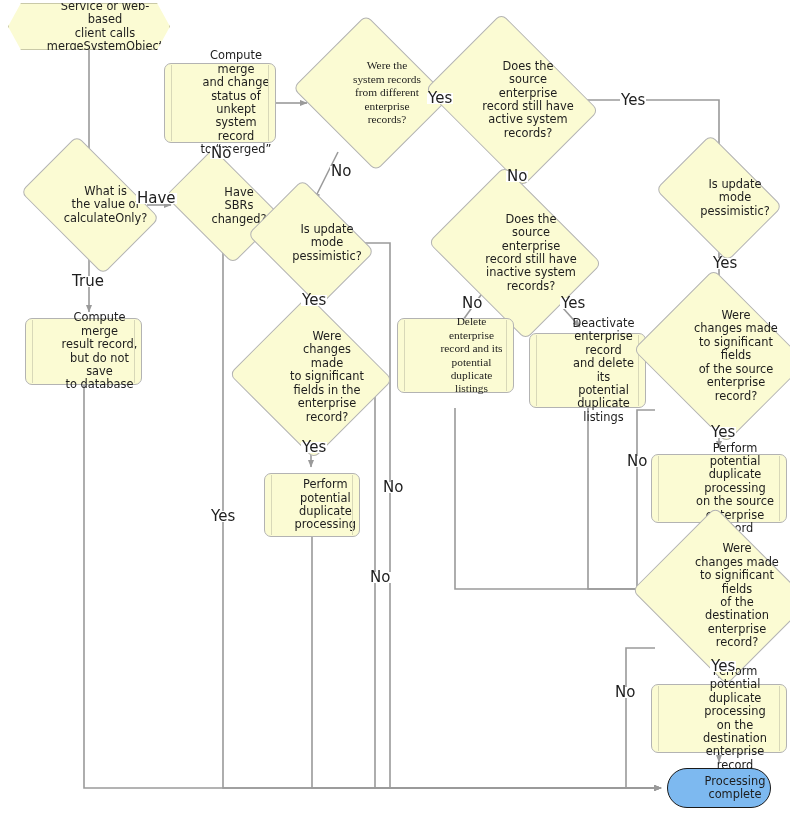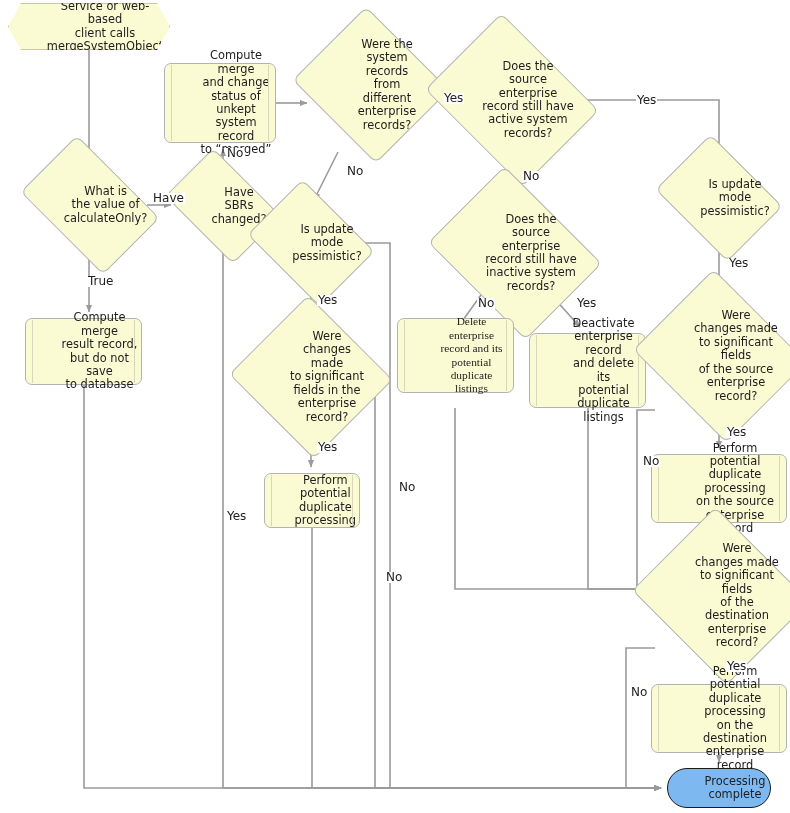--- a/index.html
+++ b/index.html
@@ -82,28 +82,27 @@
   
   .endnode{
     background:#7db9f0;
     border:1.6px solid #1a1a1a;
     border-radius:24px;
   }
 
   
   .elabel{
     position:absolute;
-    font-size:12px;
+    font-size:15px;
     line-height:11px;
     color:#1d1d1d;
     background:#ffffff;
     padding:0 1px;
     z-index:4;
     white-space:nowrap;
-    margin-left:16px;
   }
 </style>
 </head>
 <body>
 
 <div id="canvas">
 
   <svg id="edges" viewBox="0 0 790 813" width="790" height="813" xmlns="http://www.w3.org/2000/svg">
     <defs>
       <marker id="arrow" markerWidth="9" markerHeight="9" refX="7.4" refY="3.2" orient="auto" markerUnits="userSpaceOnUse">
@@ -185,21 +184,21 @@
         <span class="lbl">Have SBRs
 changed?</span>
       </div>
       <div class="node proc" style="left: 164px; top: 63px; width: 112px; height: 80px;">
         <span class="lbl">Compute merge
 and change
 status of unkept
 system record
 to “merged”</span>
       </div>
-      <div class="node dec" style="left: 313px; top: 34px; width: 116px; height: 102px;">
+      <div class="node dec" style="left: 313px; top: 42px; width: 116px; height: 102px; font-family: Liberation Serif, serif;">
         <div class="diamond"></div>
         <span class="lbl">Were the
 system records
 from different
 enterprise
 records?</span>
       </div>
       <div class="node dec" style="left: 444px; top: 47px; width: 136px; height: 106px;">
         <div class="diamond"></div>
         <span class="lbl">Does the
@@ -258,21 +257,21 @@
       </div>
       <div class="node dec" style="left: 655px; top: 300px; width: 130px; height: 112px;">
         <div class="diamond"></div>
         <span class="lbl">Were
 changes made
 to significant fields
 of the source
 enterprise
 record?</span>
       </div>
-      <div class="node proc" style="left: 264px; top: 473px; width: 96px; height: 55px;">
+      <div class="node proc" style="left: 264px; top: 473px; width: 96px; height: 64px;">
         <span class="lbl">Perform
 potential
 duplicate
 processing</span>
       </div>
       <div class="node proc" style="left: 651px; top: 454px; width: 136px; height: 69px;">
         <span class="lbl">Perform potential
 duplicate processing
 on the source
 enterprise record</span>

